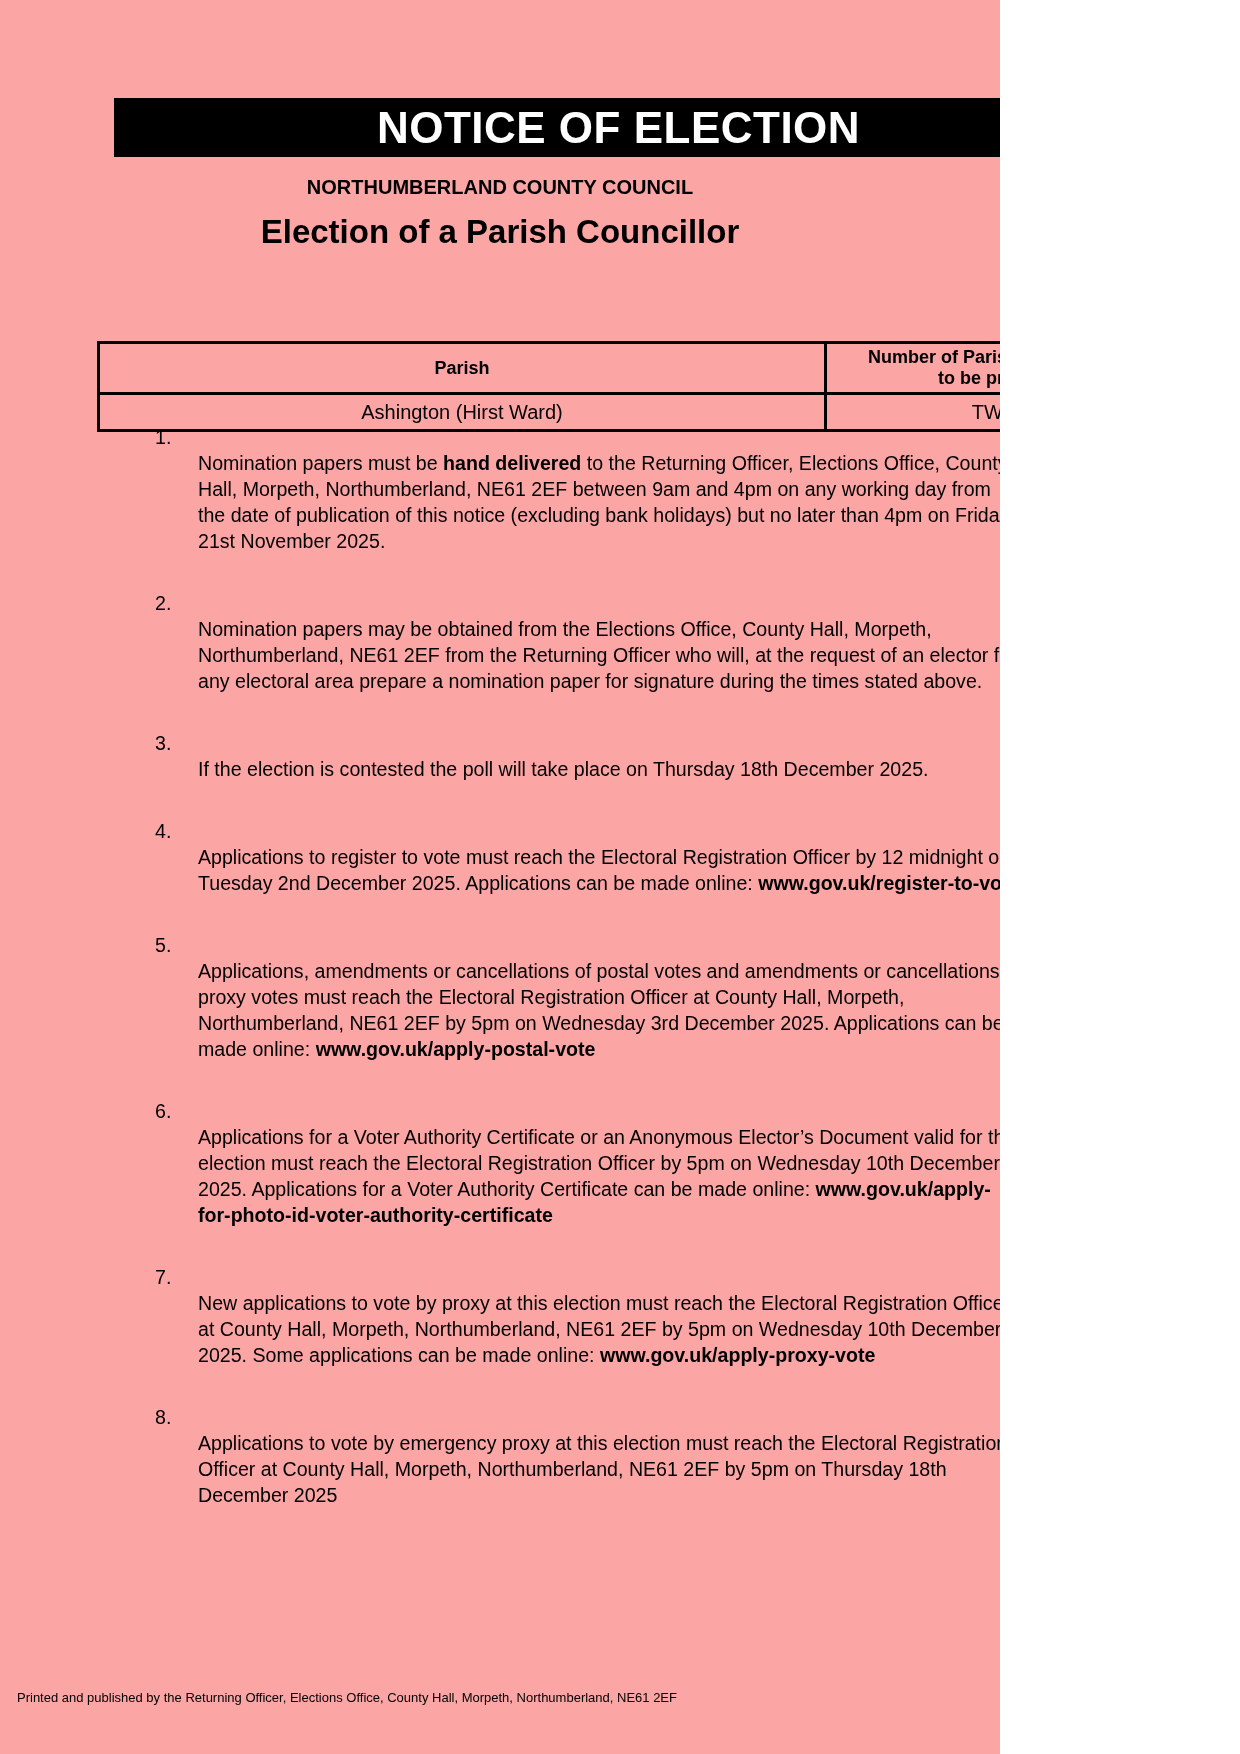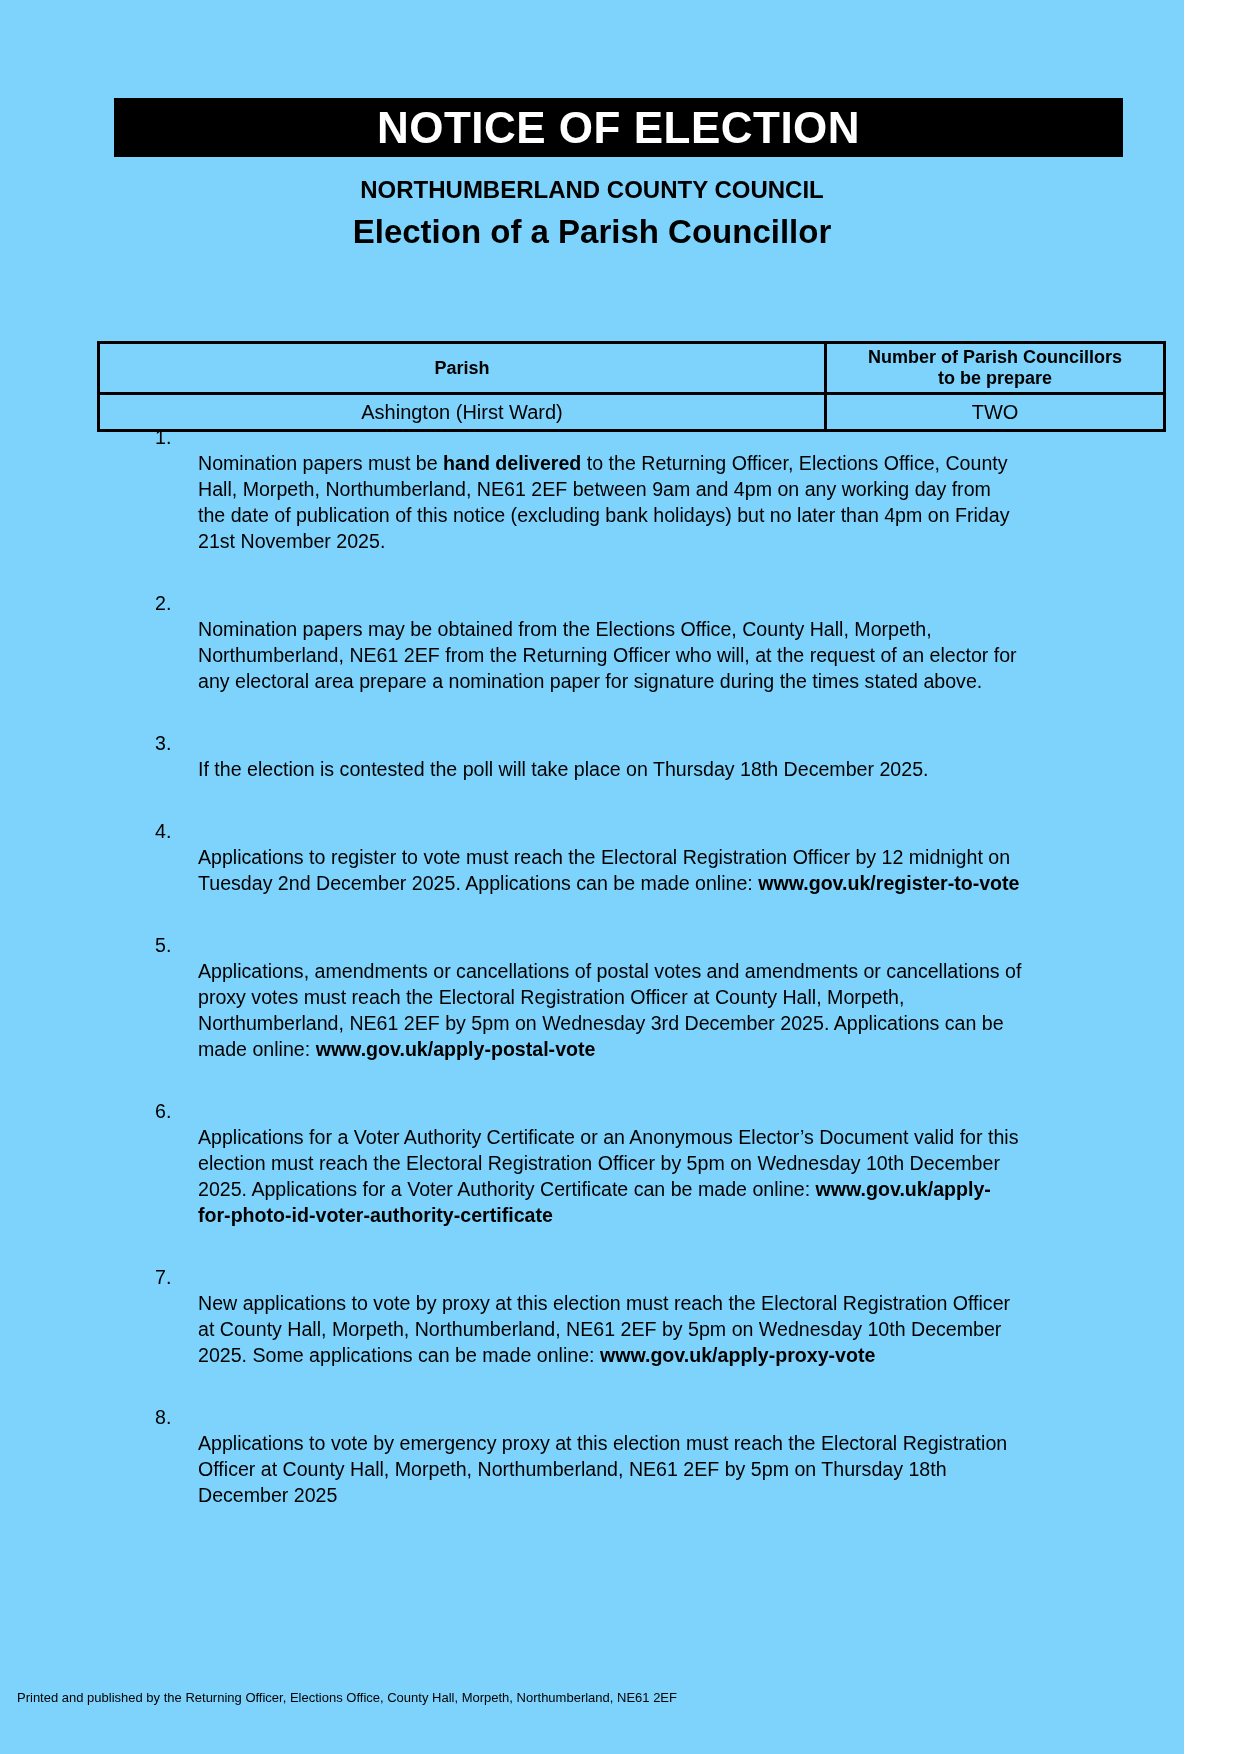--- a/index.html
+++ b/index.html
@@ -1,39 +1,39 @@
 <!DOCTYPE html>
 <html><head>
 <meta charset="utf-8">
 <style>
   html, body { margin: 0; padding: 0; background: #ffffff; }
   .page {
     position: relative;
-    width: 1184px;
+    width: 1000px;
     height: 1754px;
-    background: #7dd3fc;
+    background: #fca5a5;
     color: #000000;
     font-family: "Liberation Sans", sans-serif;
     overflow: hidden;
   }
   .banner {
     position: absolute;
     left: 114px; top: 98px;
     width: 1009px; height: 59px;
     background: #000000;
     color: #ffffff;
     display: flex; align-items: center; justify-content: center;
     font-size: 44px; font-weight: bold;
     letter-spacing: 0.5px;
   }
   .council {
     position: absolute;
     left: 0; top: 176px; width: 100%;
     text-align: center;
-    font-size: 24px; font-weight: bold;
+    font-size: 20px; font-weight: bold;
   }
   .main-title {
     position: absolute;
     left: 0; top: 213px; width: 100%;
     text-align: center;
     font-size: 33px; font-weight: bold;
     line-height: 1.15;
   }
   table.parish-table {
     position: absolute;

